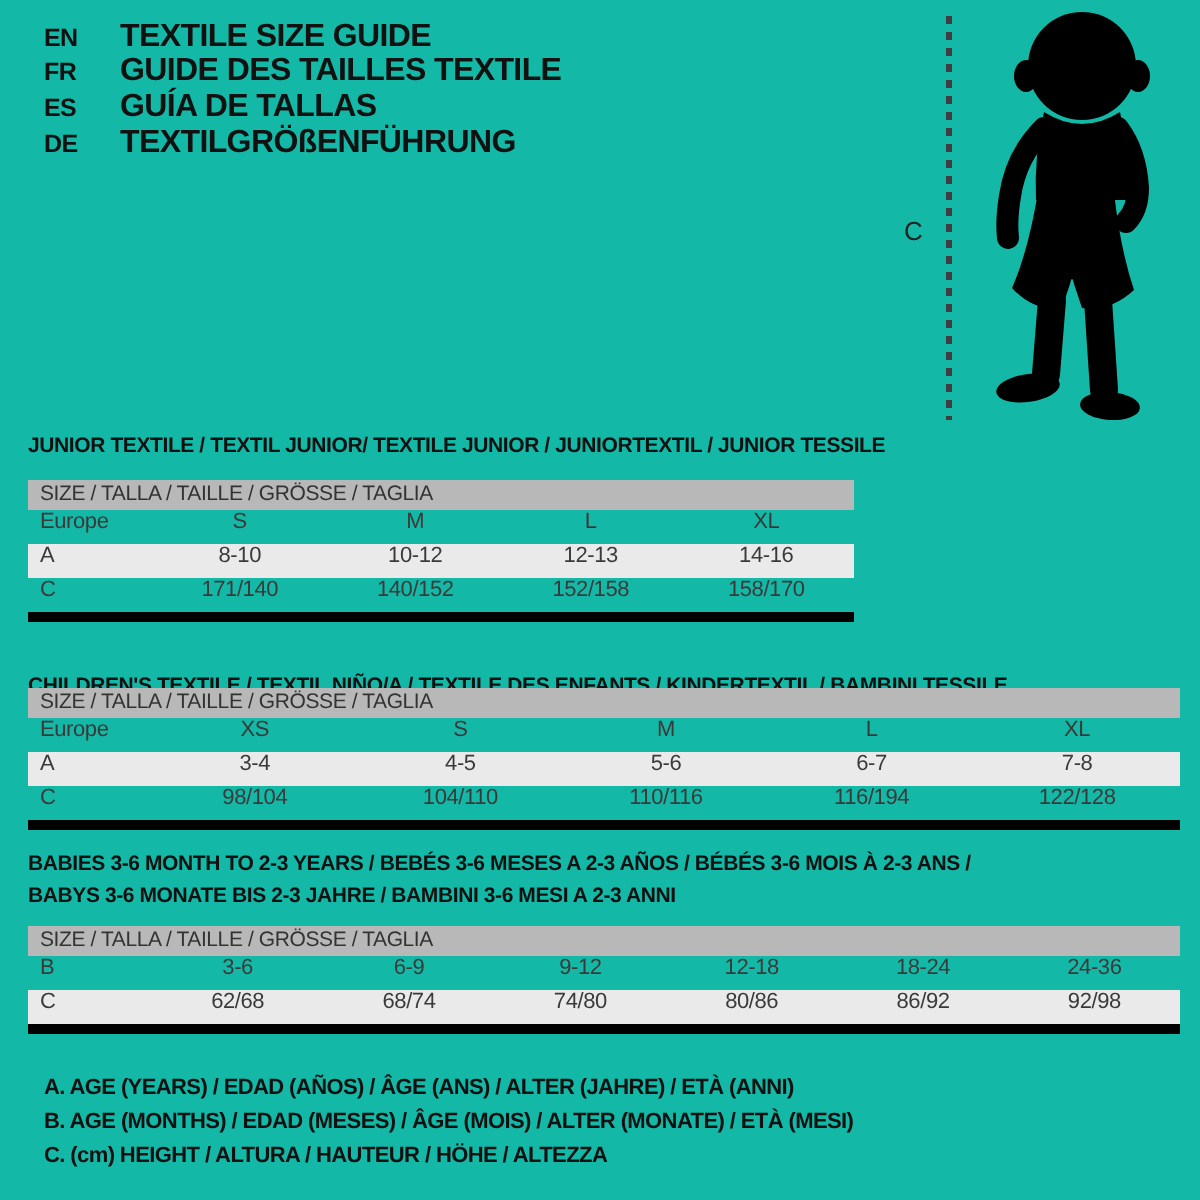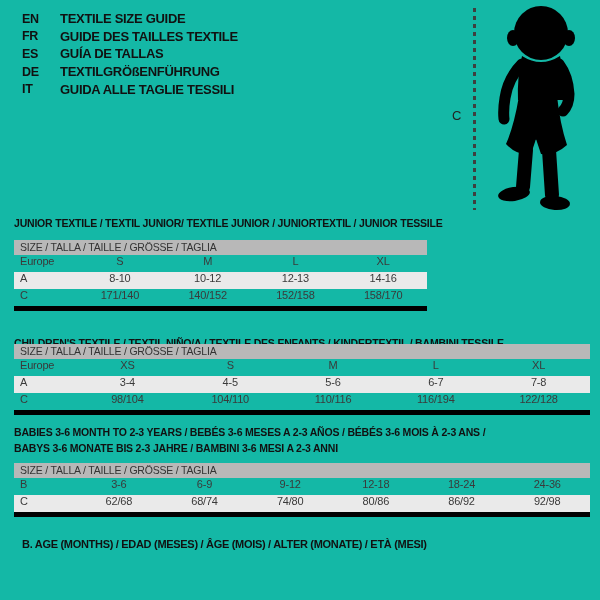--- a/index.html
+++ b/index.html
@@ -4,21 +4,21 @@
 <style>
   * { margin:0; padding:0; box-sizing:border-box; }
   html,body { width:600px; height:600px; background:#fff;
     font-family:"Liberation Sans", sans-serif; }
   .canvas { position:relative; width:600px; height:600px; background:#14b8a6; overflow:hidden; }
 
   
   .lang-block { position:absolute; left:22px; top:10px; }
   .lang-row { display:flex; height:17.6px; align-items:center; }
   .lang-code { width:38px; font-weight:bold; font-size:12.5px; letter-spacing:-0.3px; color:#111; }
-  .lang-label { font-weight:bold; font-size:13px; letter-spacing:-0.3px; color:#111; white-space:nowrap; }
+  .lang-label { font-weight:bold; font-size:16px; letter-spacing:-0.3px; color:#111; white-space:nowrap; }
 
   
   .dash-line { position:absolute; left:473px; top:8px; width:3px; height:202px;
     background:repeating-linear-gradient(to bottom,#3f3f3f 0 4px,transparent 4px 8px); }
   .marker { position:absolute; left:452px; top:108px; font-size:13px; color:#222; }
   .baby { position:absolute; left:489px; top:4px; width:96px; height:209px; }
 
   
   .tbl-title { position:absolute; left:14px; font-weight:bold; font-size:10.5px;
     letter-spacing:-0.2px; color:#111; line-height:15px; white-space:nowrap; }
@@ -56,24 +56,20 @@
       <span class="lang-code">FR</span>
       <span class="lang-label">GUIDE DES TAILLES TEXTILE</span>
     </div>
     <div class="lang-row">
       <span class="lang-code">ES</span>
       <span class="lang-label">GUÍA DE TALLAS</span>
     </div>
     <div class="lang-row">
       <span class="lang-code">DE</span>
       <span class="lang-label">TEXTILGRÖßENFÜHRUNG</span>
-    </div>
-    <div class="lang-row">
-      <span class="lang-code">IT</span>
-      <span class="lang-label">GUIDA ALLE TAGLIE TESSILI</span>
     </div>
   </section>
 
   <div class="dash-line"></div>
   <div class="marker">C</div>
   <svg class="baby" viewBox="0 0 96 209" aria-hidden="true">
     <g fill="#000" stroke="none">
       <ellipse cx="52" cy="29" rx="27" ry="27"></ellipse>
       <ellipse cx="24" cy="34" rx="6" ry="8"></ellipse>
       <ellipse cx="80" cy="34" rx="6" ry="8"></ellipse>
@@ -165,16 +161,18 @@
       <span class="tcell">62/68</span>
       <span class="tcell">68/74</span>
       <span class="tcell">74/80</span>
       <span class="tcell">80/86</span>
       <span class="tcell">86/92</span>
       <span class="tcell">92/98</span>
     </div>
   </div>
 
   <section class="footnotes">
+    <div class="fn">A. AGE (YEARS) / EDAD (AÑOS) / ÂGE (ANS) / ALTER (JAHRE) / ETÀ (ANNI)</div>
     <div class="fn">B. AGE (MONTHS) / EDAD (MESES) / ÂGE (MOIS) / ALTER (MONATE) / ETÀ (MESI)</div>
+    <div class="fn">C. (cm) HEIGHT / ALTURA / HAUTEUR / HÖHE / ALTEZZA</div>
   </section>
 
 </div>
 
 </body></html>

